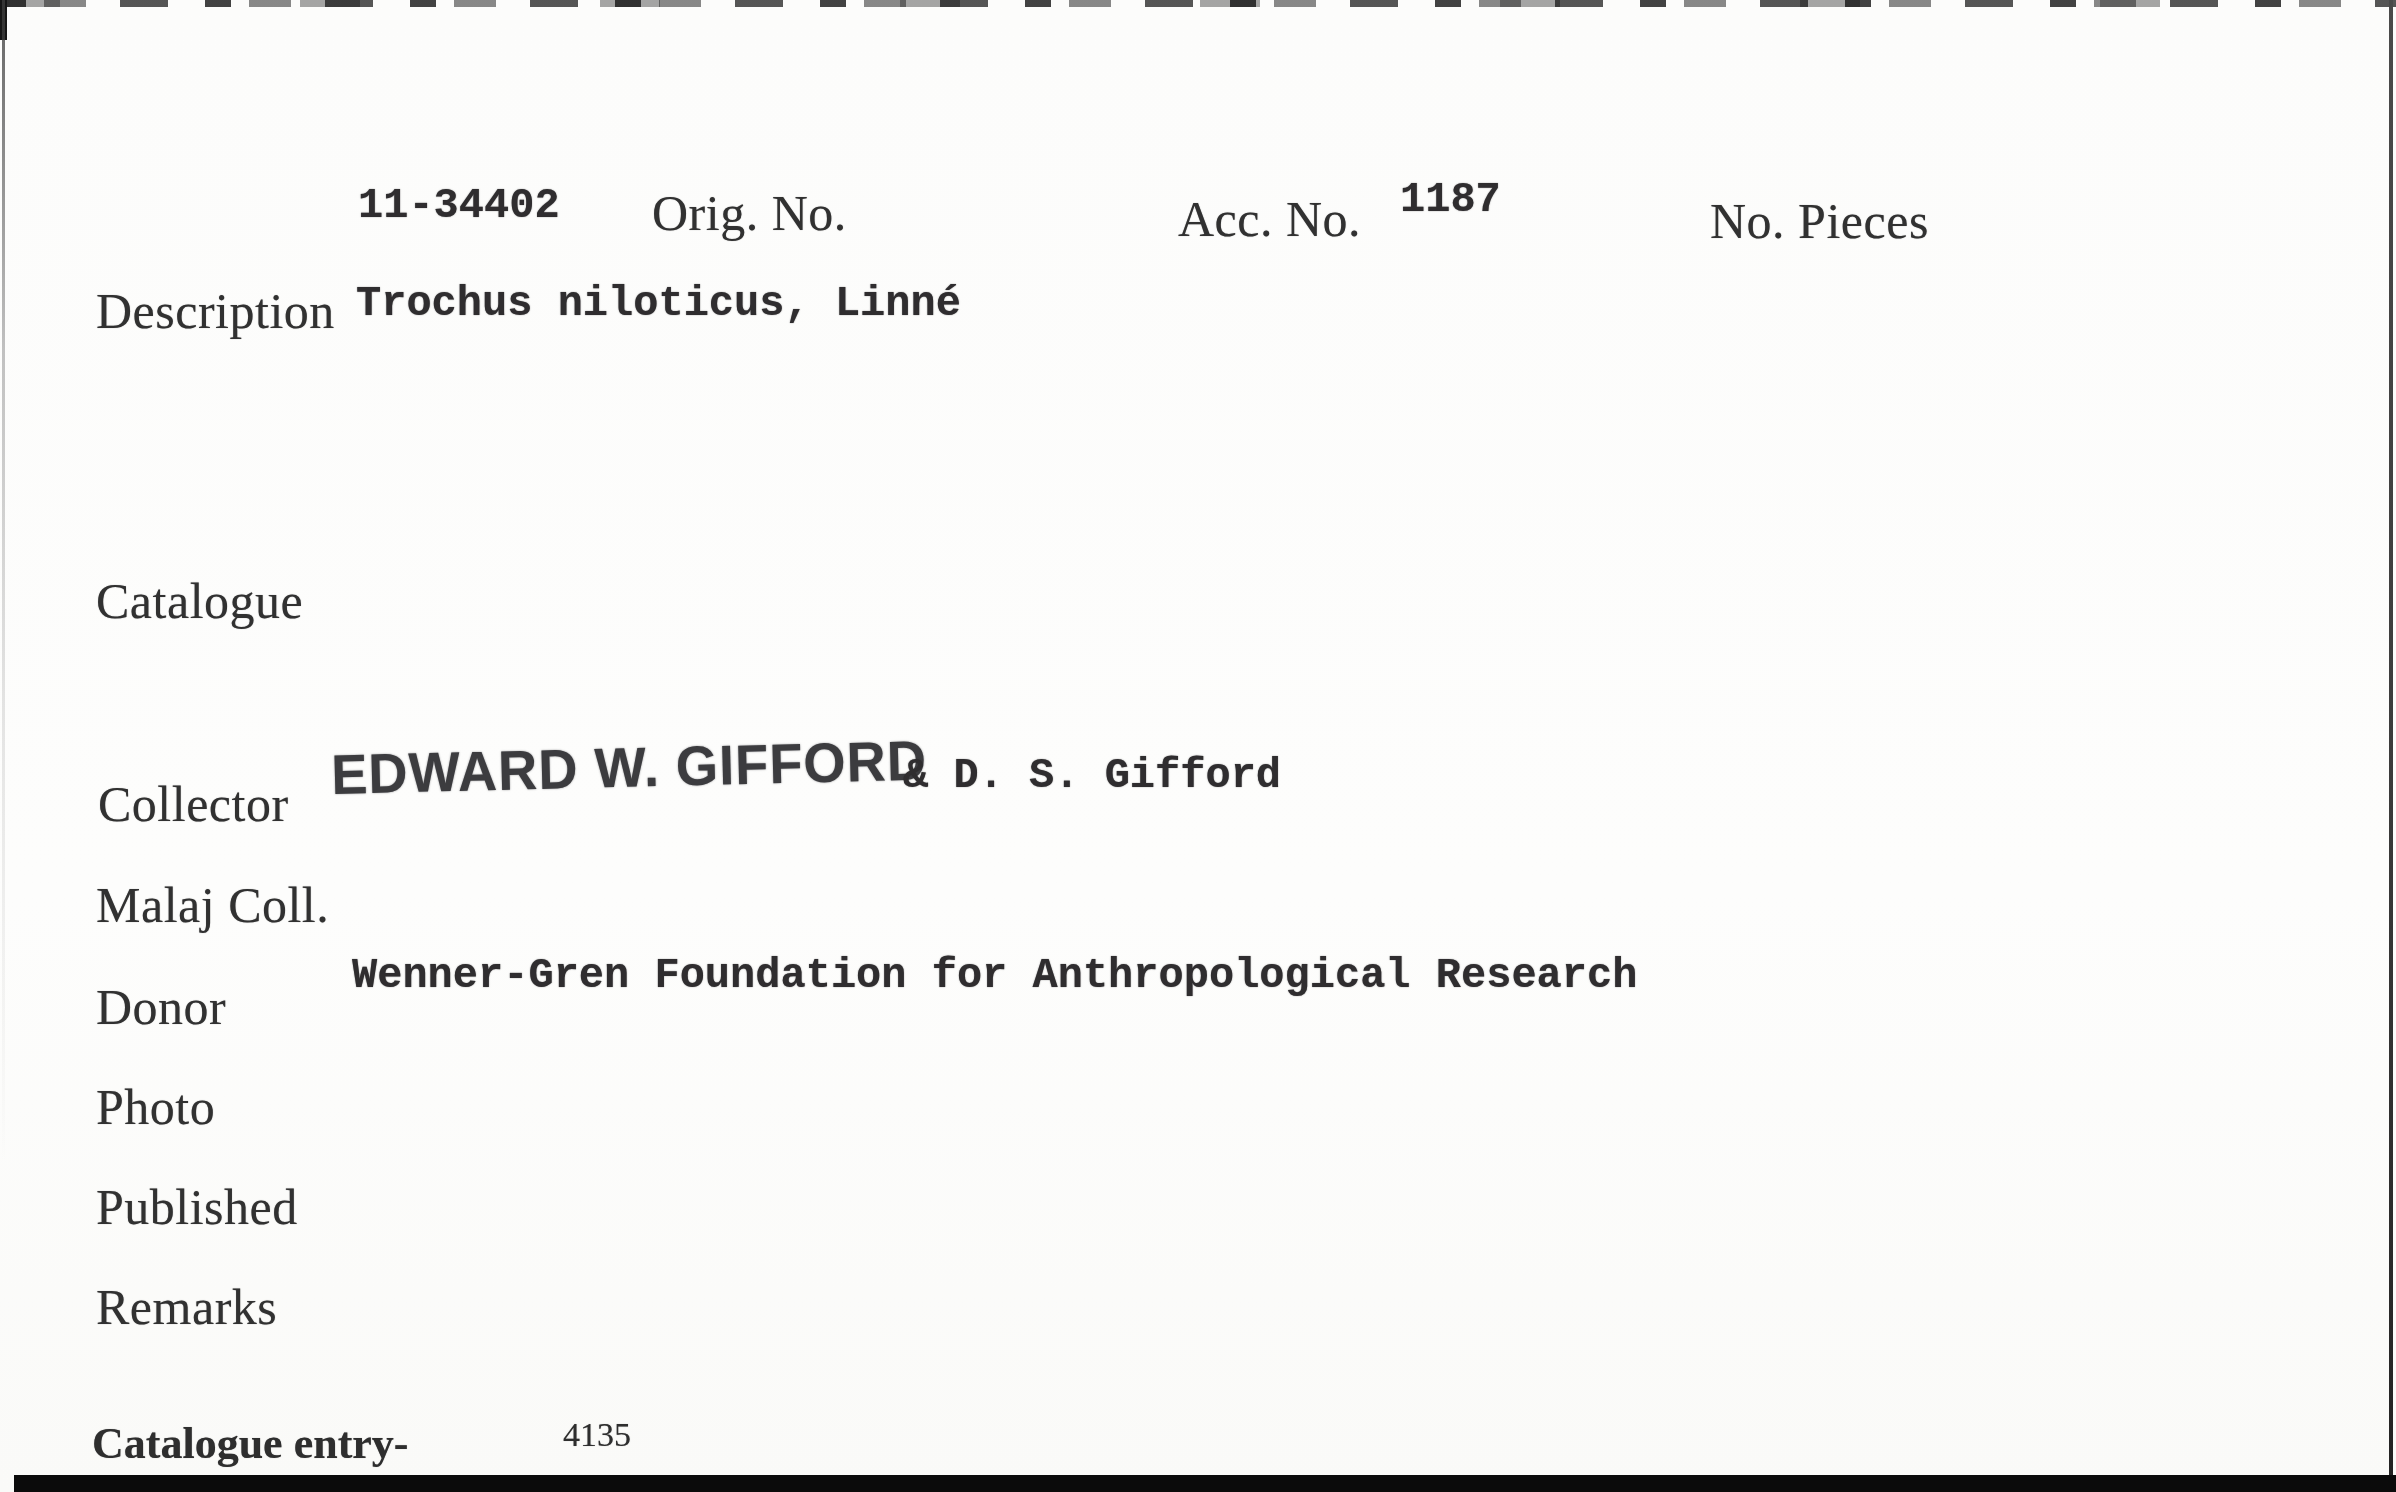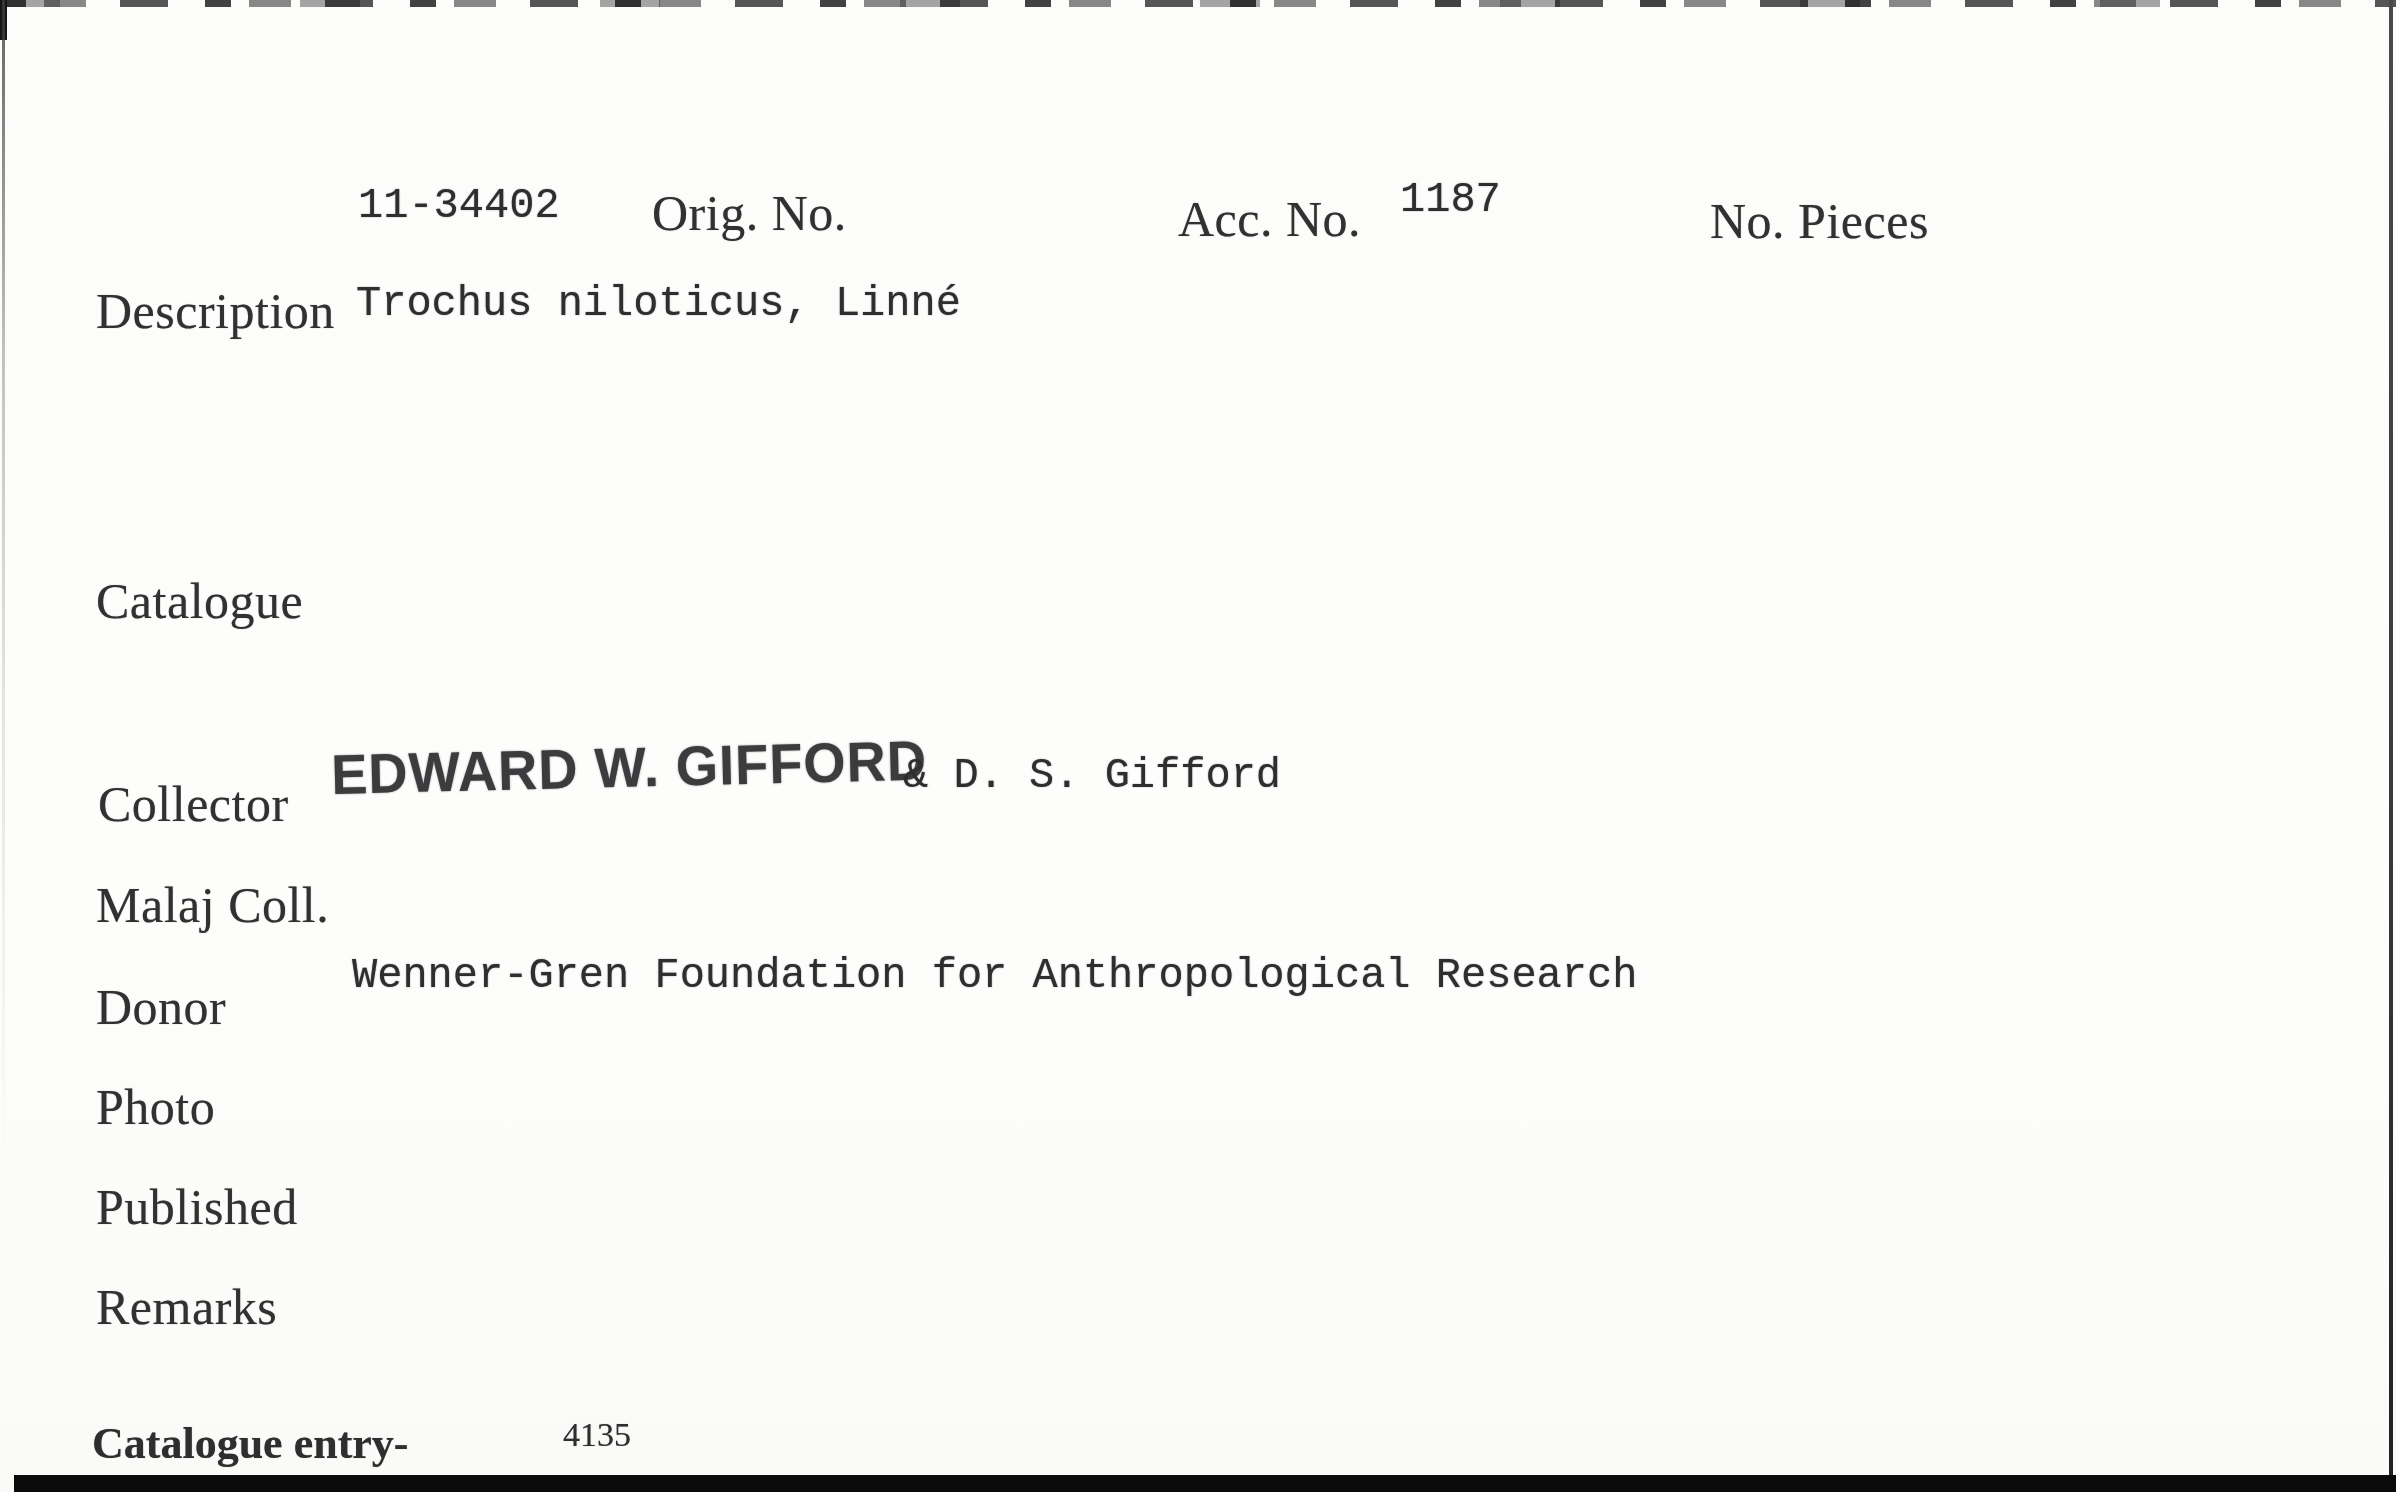--- a/index.html
+++ b/index.html
@@ -38,21 +38,21 @@
   }
   .lbl{
     position:absolute;
     font-size:50px;color:#313131;white-space:nowrap;
     text-shadow:0 0 1px rgba(30,30,30,.45);
     letter-spacing:.5px;
   }
   .type{
     position:absolute;
     font-family:"Liberation Mono",monospace;
-    font-size:42px;font-weight:normal;color:#2f2d2f;white-space:nowrap;
+    font-size:42px;font-weight:bold;color:#2f2d2f;white-space:nowrap;
     text-shadow:0 0 1.3px rgba(35,33,35,.6);
   }
   .stamp{
     position:absolute;
     font-family:"Liberation Sans",sans-serif;
     font-weight:bold;font-size:56px;color:#3c3c3f;white-space:nowrap;
     letter-spacing:1px;
     transform:rotate(-1.4deg) scaleX(.97);
     transform-origin:left bottom;
     text-shadow:0 0 2px rgba(55,55,60,.55);

